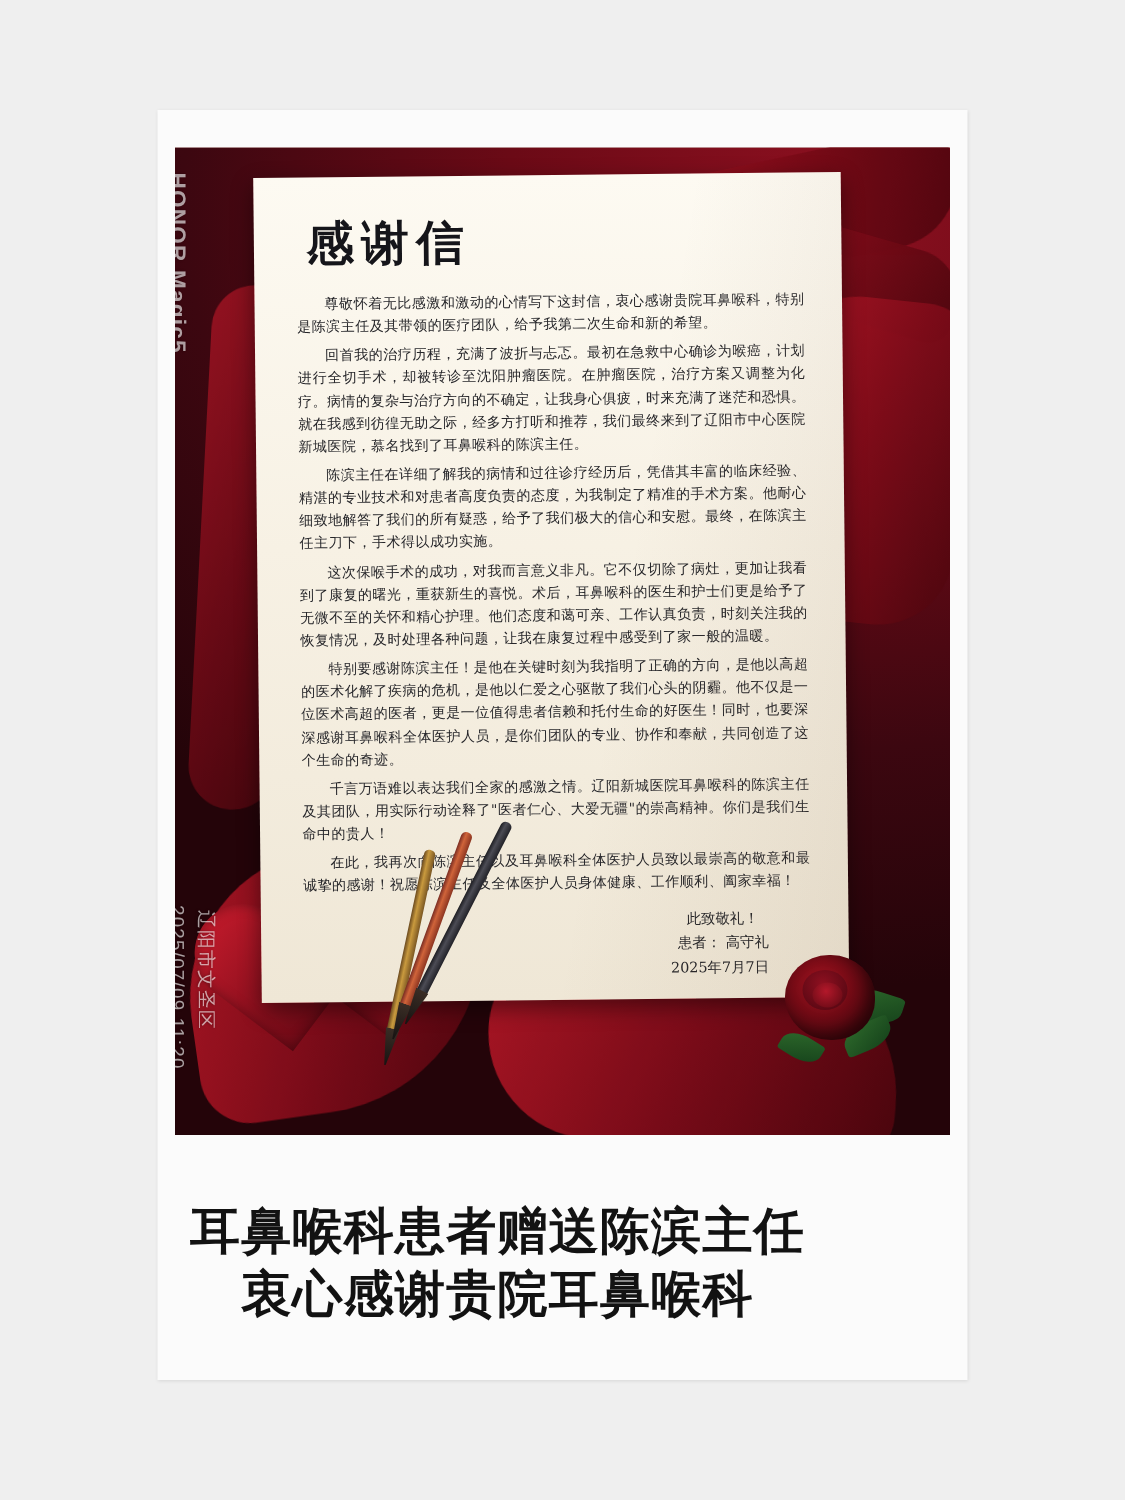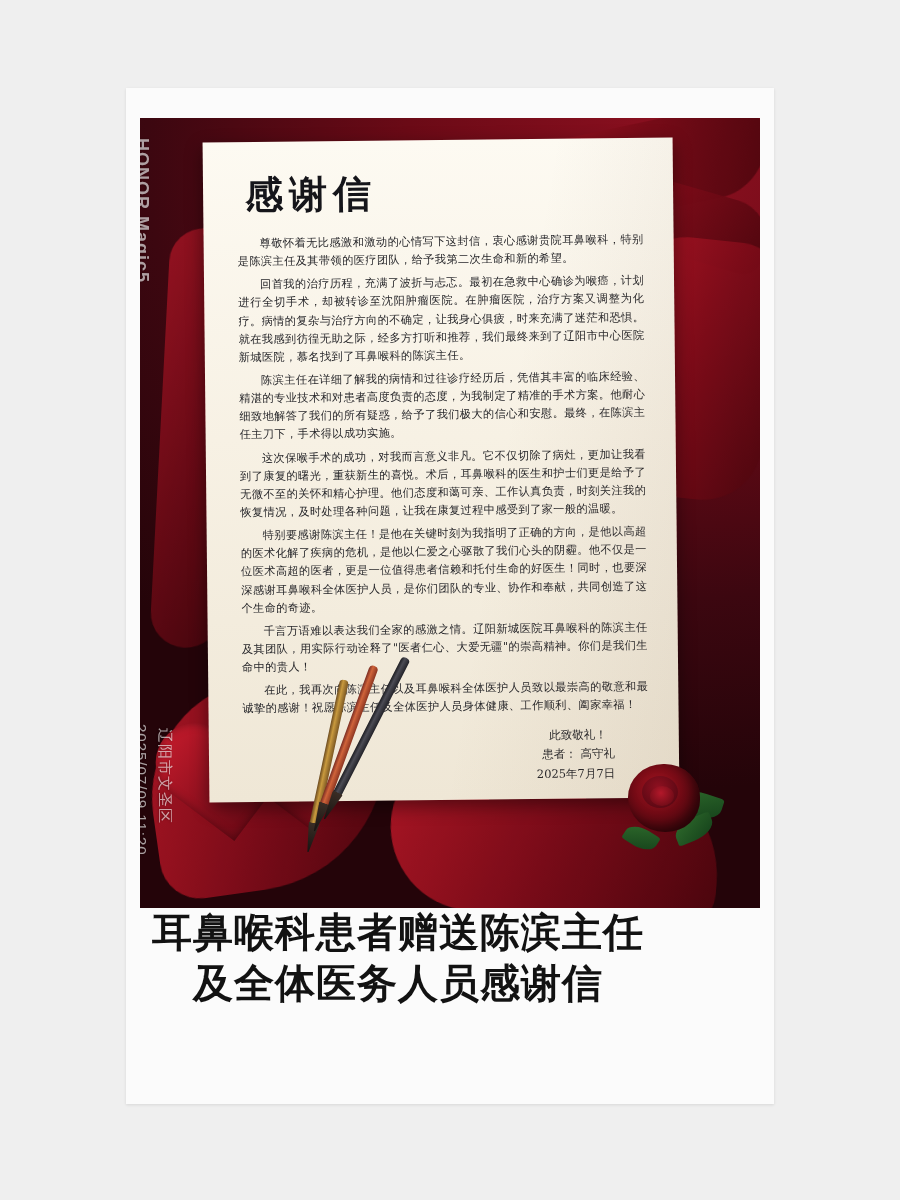--- a/index.html
+++ b/index.html
@@ -223,21 +223,21 @@
     top: 610px;
     transform: rotate(90deg);
     transform-origin: left top;
     font-size: 15px;
   }
 
   
   .caption {
     position: absolute;
     left: 0;
-    top: 819px;
+    top: 872px;
     width: 544px;
     text-align: center;
     font-family: "DejaVu Sans", sans-serif;
     font-weight: bold;
     font-size: 40px;
     line-height: 1.28;
     color: #121212;
     letter-spacing: 1px;
   }
   .caption div { white-space: nowrap; }
@@ -303,17 +303,17 @@
         <div class="petal p2"></div>
       </div>
 
       <div class="wm wm-brand">HONOR Magic5</div>
       <div class="wm wm-date">2025/07/09 11:20</div>
       <div class="wm wm-place">辽阳市文圣区</div>
     </div>
 
     <div class="caption">
       <div>耳鼻喉科患者赠送陈滨主任</div>
-      <div>及全体医务人员感谢信</div>
+      <div>衷心感谢贵院耳鼻喉科</div>
     </div>
 
   </div>
 </div>
 
 </body></html>

